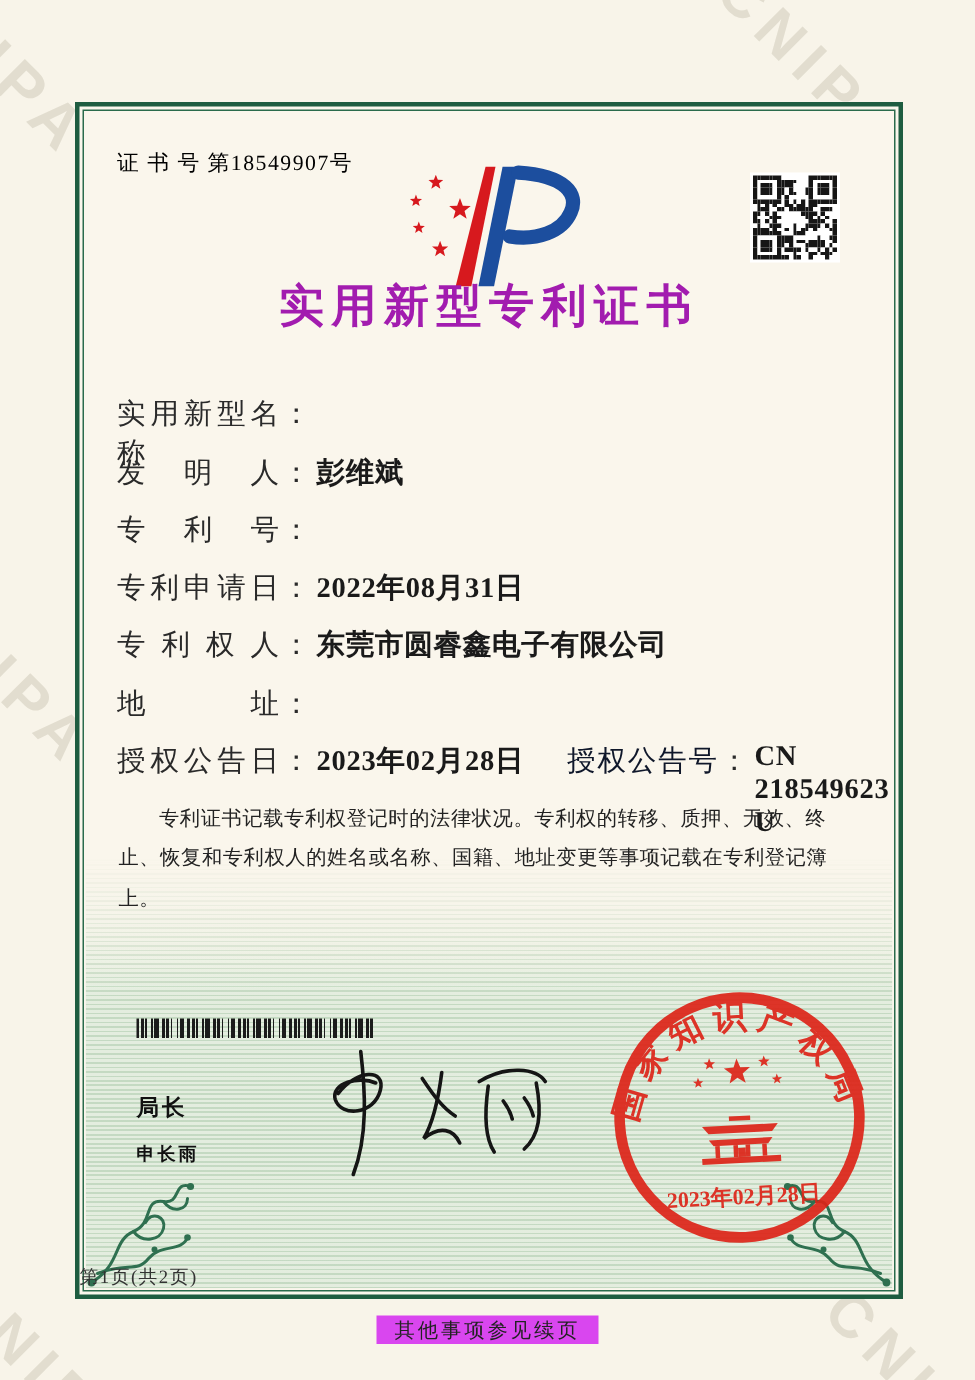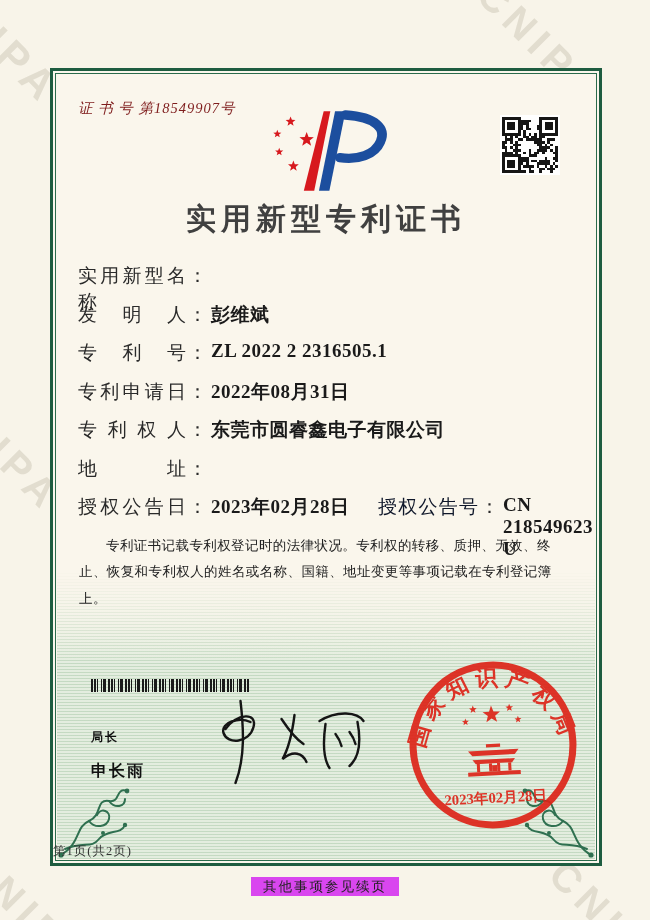--- a/index.html
+++ b/index.html
@@ -22,32 +22,32 @@
     background:#faf6ec;
   }
   .green-panel{
     position:absolute;left:4px;right:4px;bottom:4px;height:290px;
     background:
       repeating-linear-gradient(0deg, rgba(120,170,125,0.28) 0 1px, rgba(240,246,238,0.1) 1px 3px),
       linear-gradient(180deg, rgba(224,235,221,0) 0, #e2ecdd 90px);
     -webkit-mask-image:linear-gradient(180deg, transparent 0, #000 95px);
     mask-image:linear-gradient(180deg, transparent 0, #000 95px);
   }
-  .cert-no{position:absolute;left:25px;top:28px;font-size:14.5px;letter-spacing:1px;color:#7f1d1d;font-style:italic;}
+  .cert-no{position:absolute;left:25px;top:28px;font-size:14.5px;letter-spacing:1px;color:#000000;}
   .logo{position:absolute;left:212px;top:36px;width:142px;height:88px;}
   .qr{
     position:absolute;left:447px;top:44px;width:60px;height:60px;background:#fff;
     display:grid;grid-template-columns:repeat(21,1fr);grid-template-rows:repeat(21,1fr);
     padding:2px;box-sizing:border-box;
   }
   .qr .qd{background:#161616;}
   .qr .ql{background:#ffffff;}
   .title{
-    position:absolute;left:0;right:0;top:128px;text-align:center;
-    font-size:30px;font-weight:700;letter-spacing:5px;color:#404040;
+    position:absolute;left:0;right:0;top:113px;text-align:center;
+    font-size:30px;font-weight:700;letter-spacing:5px;color:#a21caf;
   }
   .fields{position:absolute;left:25px;right:20px;top:192px;}
   .frow{height:38.5px;font-size:19px;display:flex;align-items:flex-start;position:relative;}
   .flabel{
     display:inline-block;width:108px;text-align:justify;text-align-last:justify;
     color:#2a2a2a;flex:none;
   }
   .fcolon{flex:none;margin:0 4px 0 2px;color:#2a2a2a;}
   .fval{font-weight:600;color:#1a1a1a;letter-spacing:0.5px;}
   .fpair2{position:absolute;left:300px;top:0;display:flex;}
@@ -56,23 +56,23 @@
   .paras p{margin:0 0 7px 0;text-indent:2em;letter-spacing:0.4px;}
   .barcode{
     position:absolute;left:38px;top:608px;width:158px;height:13px;
     background-image:repeating-linear-gradient(90deg,
       #1b1b1b 0 2px, rgba(0,0,0,0) 2px 3px,
       #1b1b1b 3px 5px, rgba(0,0,0,0) 5px 6px,
       #1b1b1b 6px 7px, rgba(0,0,0,0) 7px 10px,
       #1b1b1b 10px 11px, rgba(0,0,0,0) 11px 12px,
       #1b1b1b 12px 15px, rgba(0,0,0,0) 15px 17px);
   }
-  .director-label{position:absolute;left:38px;top:658px;font-size:12px;letter-spacing:2px;color:#111;
+  .director-label{position:absolute;left:38px;top:658px;font-size:15px;letter-spacing:2px;color:#111;
     font-family:"Liberation Sans","DejaVu Sans",sans-serif;font-weight:600;}
-  .director-name{position:absolute;left:38px;top:690px;font-size:16px;letter-spacing:2px;color:#111;
+  .director-name{position:absolute;left:38px;top:690px;font-size:12px;letter-spacing:2px;color:#111;
     font-family:"Liberation Sans","DejaVu Sans",sans-serif;font-weight:600;}
   .signature{position:absolute;left:142px;top:616px;width:190px;height:100px;}
   .seal{position:absolute;left:354px;top:588px;width:172px;height:172px;transform:rotate(-3deg);}
   .page-info{position:absolute;left:0;right:0;top:772px;text-align:left;font-size:12.5px;color:#333;letter-spacing:1px;}
   .flourish{position:absolute;width:92px;height:92px;}
   .flourish.bl{left:2px;bottom:2px;}
   .flourish.br{right:2px;bottom:2px;transform:scaleX(-1);}
   .continue-note{
     position:absolute;left:0;right:0;top:878px;text-align:center;font-size:13.5px;color:#222;
     letter-spacing:2px;
@@ -589,21 +589,20 @@
         <span class="fcolon">：</span>
     </div>
     <div class="frow">
       <span class="flabel">发明人</span>
         <span class="fcolon">：</span>
         <span class="fval">彭维斌</span>
     </div>
     <div class="frow">
       <span class="flabel">专利号</span>
         <span class="fcolon">：</span>
-        <span class="fval">ZL 2022 2 2316505.1</span>
     </div>
     <div class="frow">
       <span class="flabel">专利申请日</span>
         <span class="fcolon">：</span>
         <span class="fval">2022年08月31日</span>
     </div>
     <div class="frow">
       <span class="flabel">专利权人</span>
         <span class="fcolon">：</span>
         <span class="fval">东莞市圆睿鑫电子有限公司</span>

